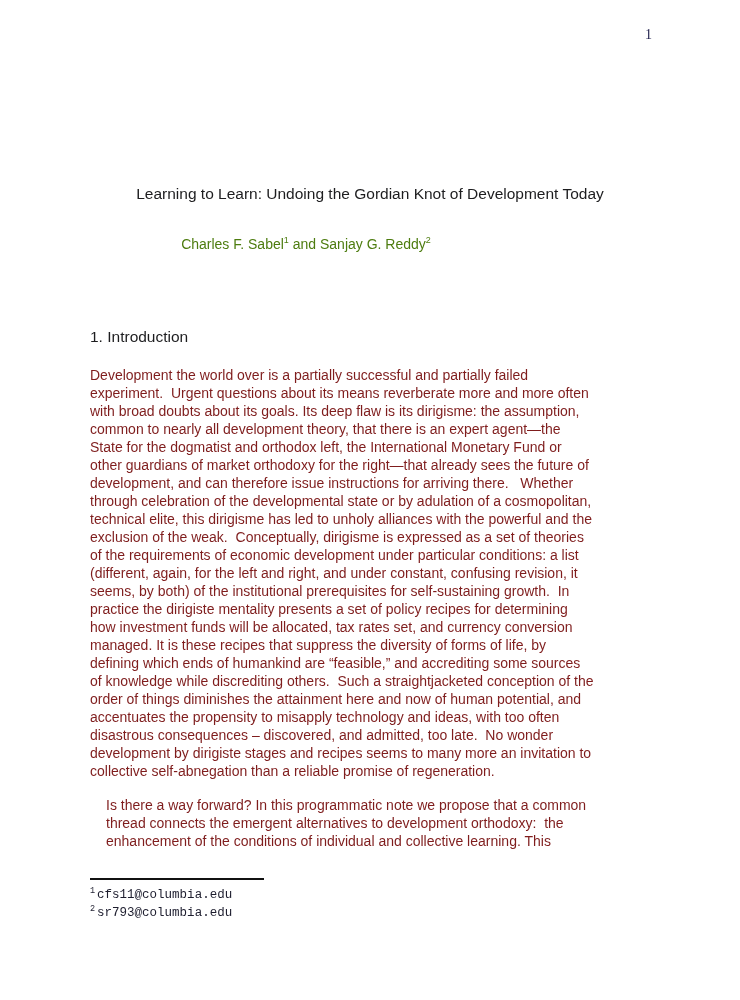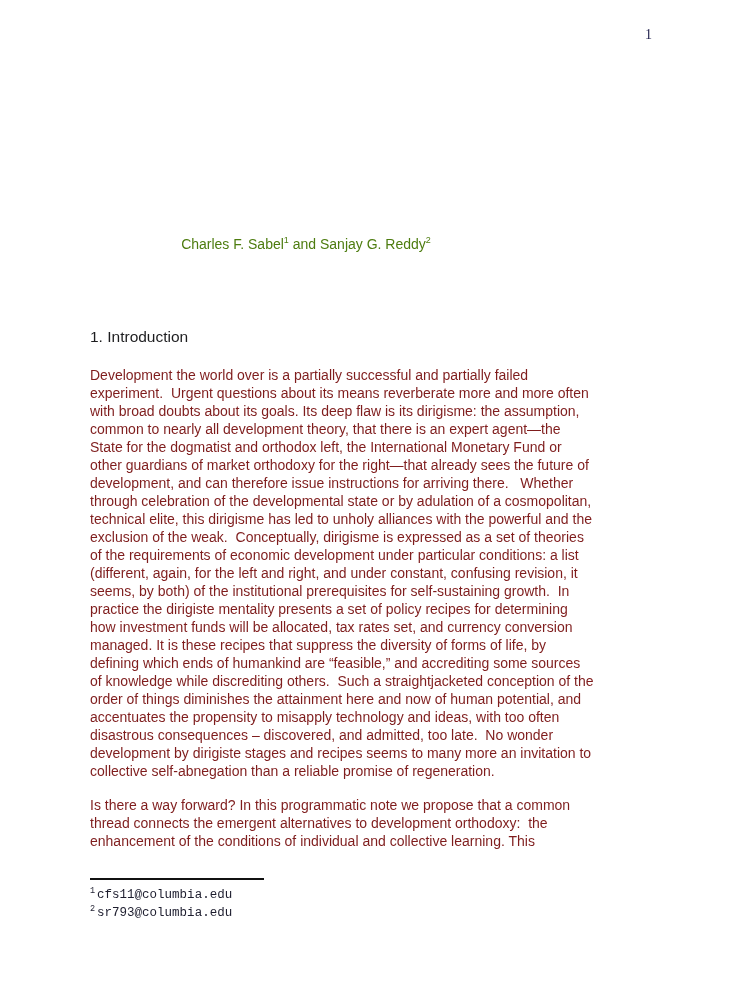--- a/index.html
+++ b/index.html
@@ -64,21 +64,21 @@
     position: absolute;
     left: 90px;
     width: 600px;
     font-family: "Liberation Sans", sans-serif;
     font-size: 14px;
     line-height: 18px;
     white-space: pre;
     color: #7f1d1d;
   }
   .para-1 { top: 366px; }
-  .para-2 { top: 796px; }
+  .para-2 { top: 796px; margin-left: 16px; }
   .footnote-area {
     position: absolute;
     top: 878px;
     left: 90px;
     width: 300px;
   }
   .footnote-divider {
     width: 174px;
     height: 0;
     border-top: 2px solid #111111;
@@ -97,20 +97,21 @@
     margin-right: 2px;
   }
 </style>
 </head>
 <body>
 
 <div class="page">
 
   <div class="page-number">1</div>
 
+  <div class="paper-title">Learning to Learn: Undoing the Gordian Knot of Development Today</div>
 
   <div class="authors-line">
     <span>Charles F. Sabel</span><sup>1</sup><span> and Sanjay G. Reddy</span><sup>2</sup>
   </div>
 
   <div class="section-heading">1. Introduction</div>
 
   <div class="body-paragraph para-1">Development the world over is a partially successful and partially failed
 experiment.  Urgent questions about its means reverberate more and more often
 with broad doubts about its goals. Its deep flaw is its dirigisme: the assumption,

